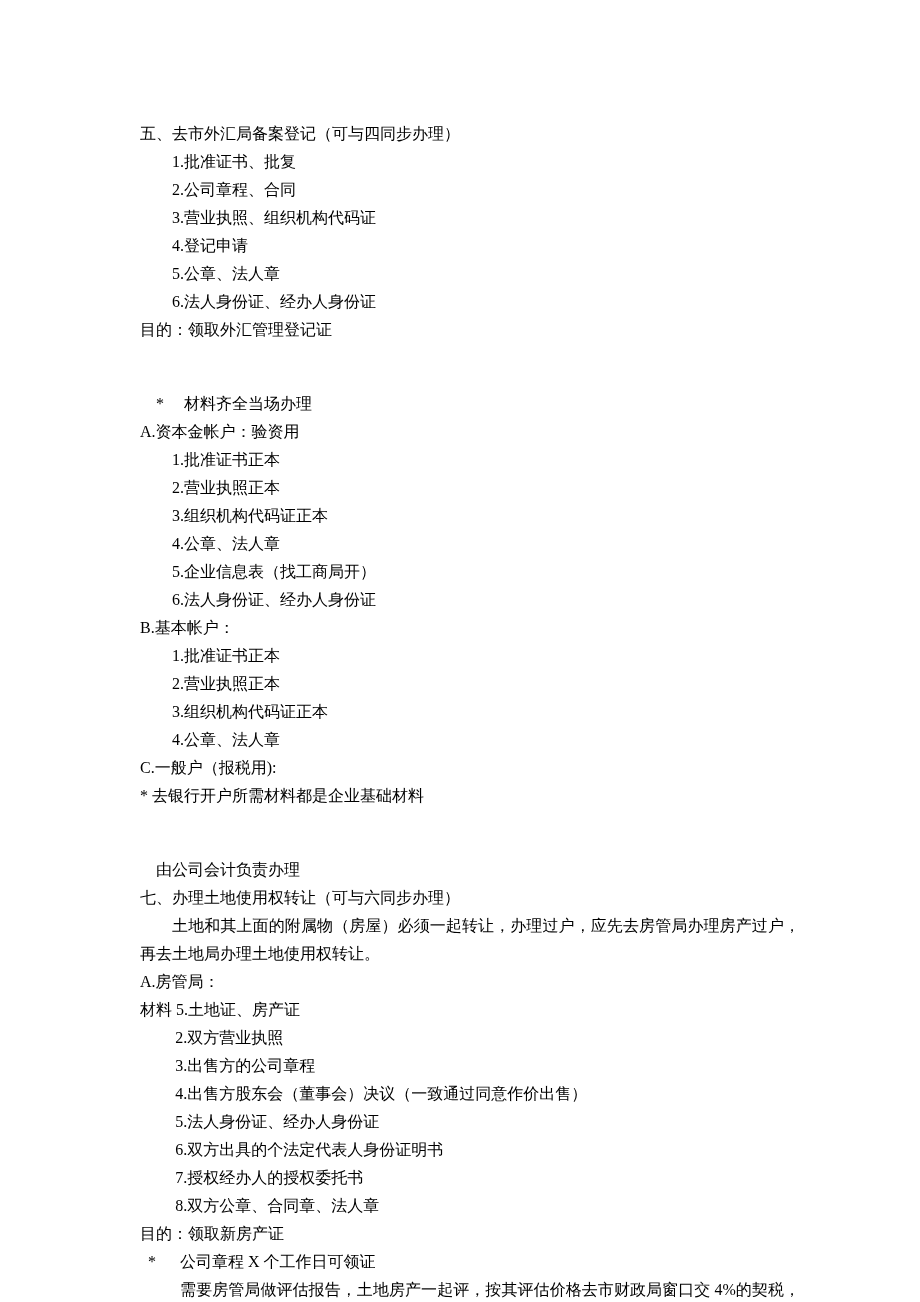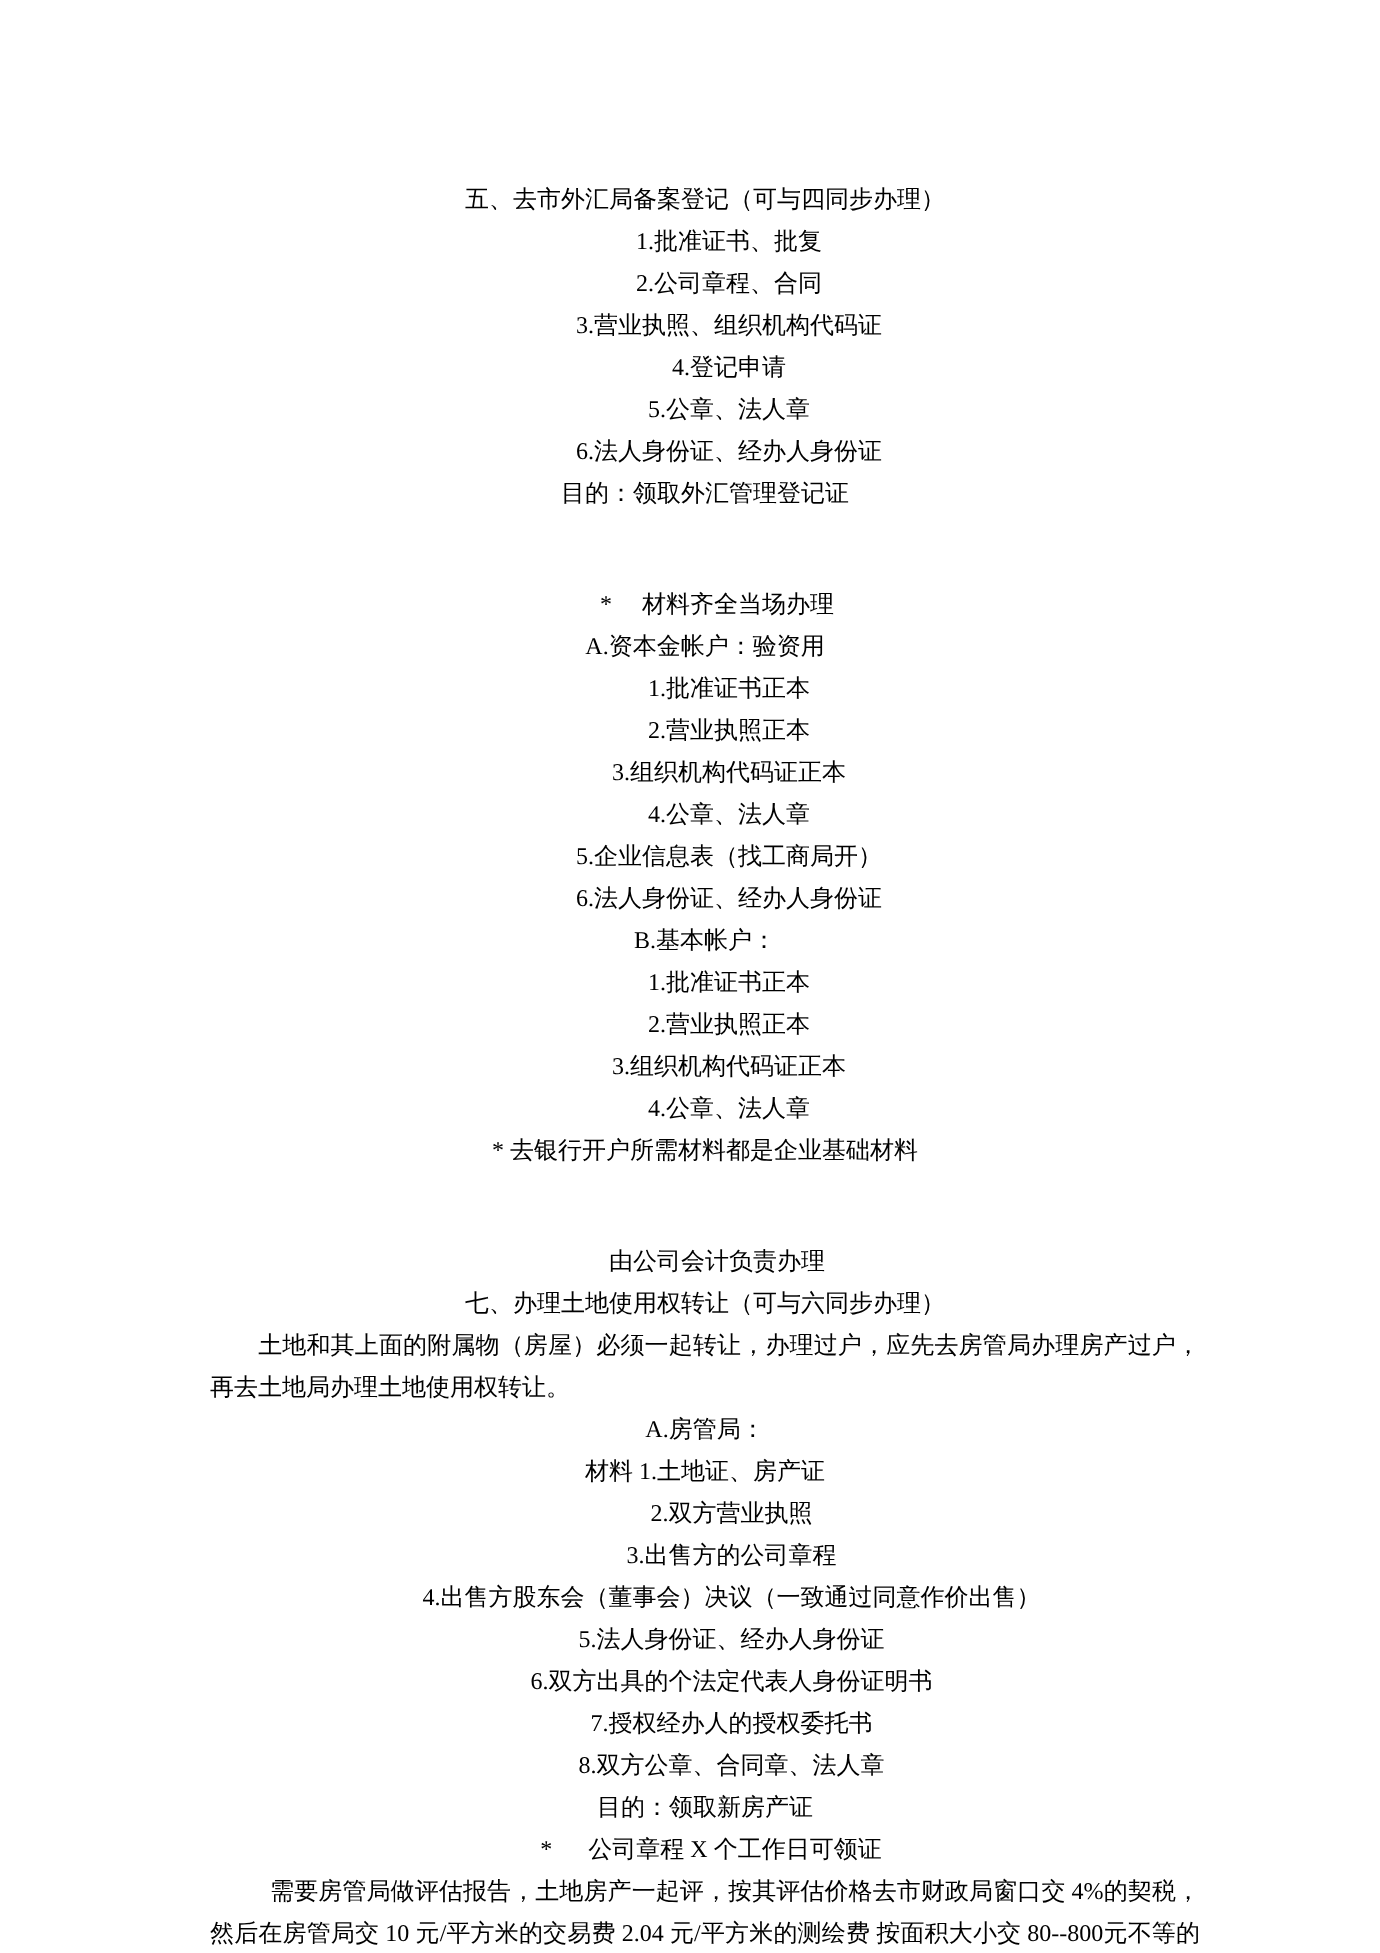--- a/index.html
+++ b/index.html
@@ -7,21 +7,21 @@
       width: 920px;
       height: 1302px;
       background: #fff;
       font-family: "SimSun", "宋体", serif;
       font-size: 16px;
       line-height: 1.75;
       color: #000;
       padding: 120px 120px 0 140px;
     }
     .doc { white-space: normal; }
-    .line { display: block; text-align: center; }
+    .line { display: block; }
     .indent1 { padding-left: 2em; font-family: Liberation Serif, serif; }
     .indent-half { padding-left: 1em; margin-top: 46px; }
     .indent1-2 { padding-left: 2.2em; }
     .body-para { text-align: justify; }
   </style>
 </head>
 <body>
 
 <div class="doc">
 
@@ -40,27 +40,28 @@
   <span class="line indent1">2.营业执照正本</span>
   <span class="line indent1">3.组织机构代码证正本</span>
   <span class="line indent1">4.公章、法人章</span>
   <span class="line indent1">5.企业信息表（找工商局开）</span>
   <span class="line indent1">6.法人身份证、经办人身份证</span>
   <span class="line">B.基本帐户：</span>
   <span class="line indent1">1.批准证书正本</span>
   <span class="line indent1">2.营业执照正本</span>
   <span class="line indent1">3.组织机构代码证正本</span>
   <span class="line indent1">4.公章、法人章</span>
+  <span class="line">C.一般户（报税用):</span>
   <span class="line">*  去银行开户所需材料都是企业基础材料</span>
   <span class="line indent-half">由公司会计负责办理</span>
 
   <span class="line">七、办理土地使用权转让（可与六同步办理）</span>
   <div class="body-para"><span style="display:inline-block;width:2em;"></span><span>土地和其上面的附属物（房屋）必须一起转让，办理过户，应先去房管局办理房产过户，再去土地局办理土地使用权转让。</span></div>
   <span class="line">A.房管局：</span>
-  <span class="line">材料 1.土地证、房产证</span>
+  <span class="line">材料 5.土地证、房产证</span>
   <span class="line indent1-2">2.双方营业执照</span>
   <span class="line indent1-2">3.出售方的公司章程</span>
   <span class="line indent1-2">4.出售方股东会（董事会）决议（一致通过同意作价出售）</span>
   <span class="line indent1-2">5.法人身份证、经办人身份证</span>
   <span class="line indent1-2">6.双方出具的个法定代表人身份证明书</span>
   <span class="line indent1-2">7.授权经办人的授权委托书</span>
   <span class="line indent1-2">8.双方公章、合同章、法人章</span>
   <span class="line">目的：领取新房产证</span>
   <span class="line" style="white-space:pre;">  *　  公司章程 X 个工作日可领证</span>
   <div class="body-para"><span style="display:inline-block;width:2.5em;"></span><span>需要房管局做评估报告，土地房产一起评，按其评估价格去市财政局窗口交 4%的契税，然后在房管局交 10 元/平方米的交易费 2.04 元/平方米的测绘费 按面积大小交 80--800元不等的登记费。</span></div>

